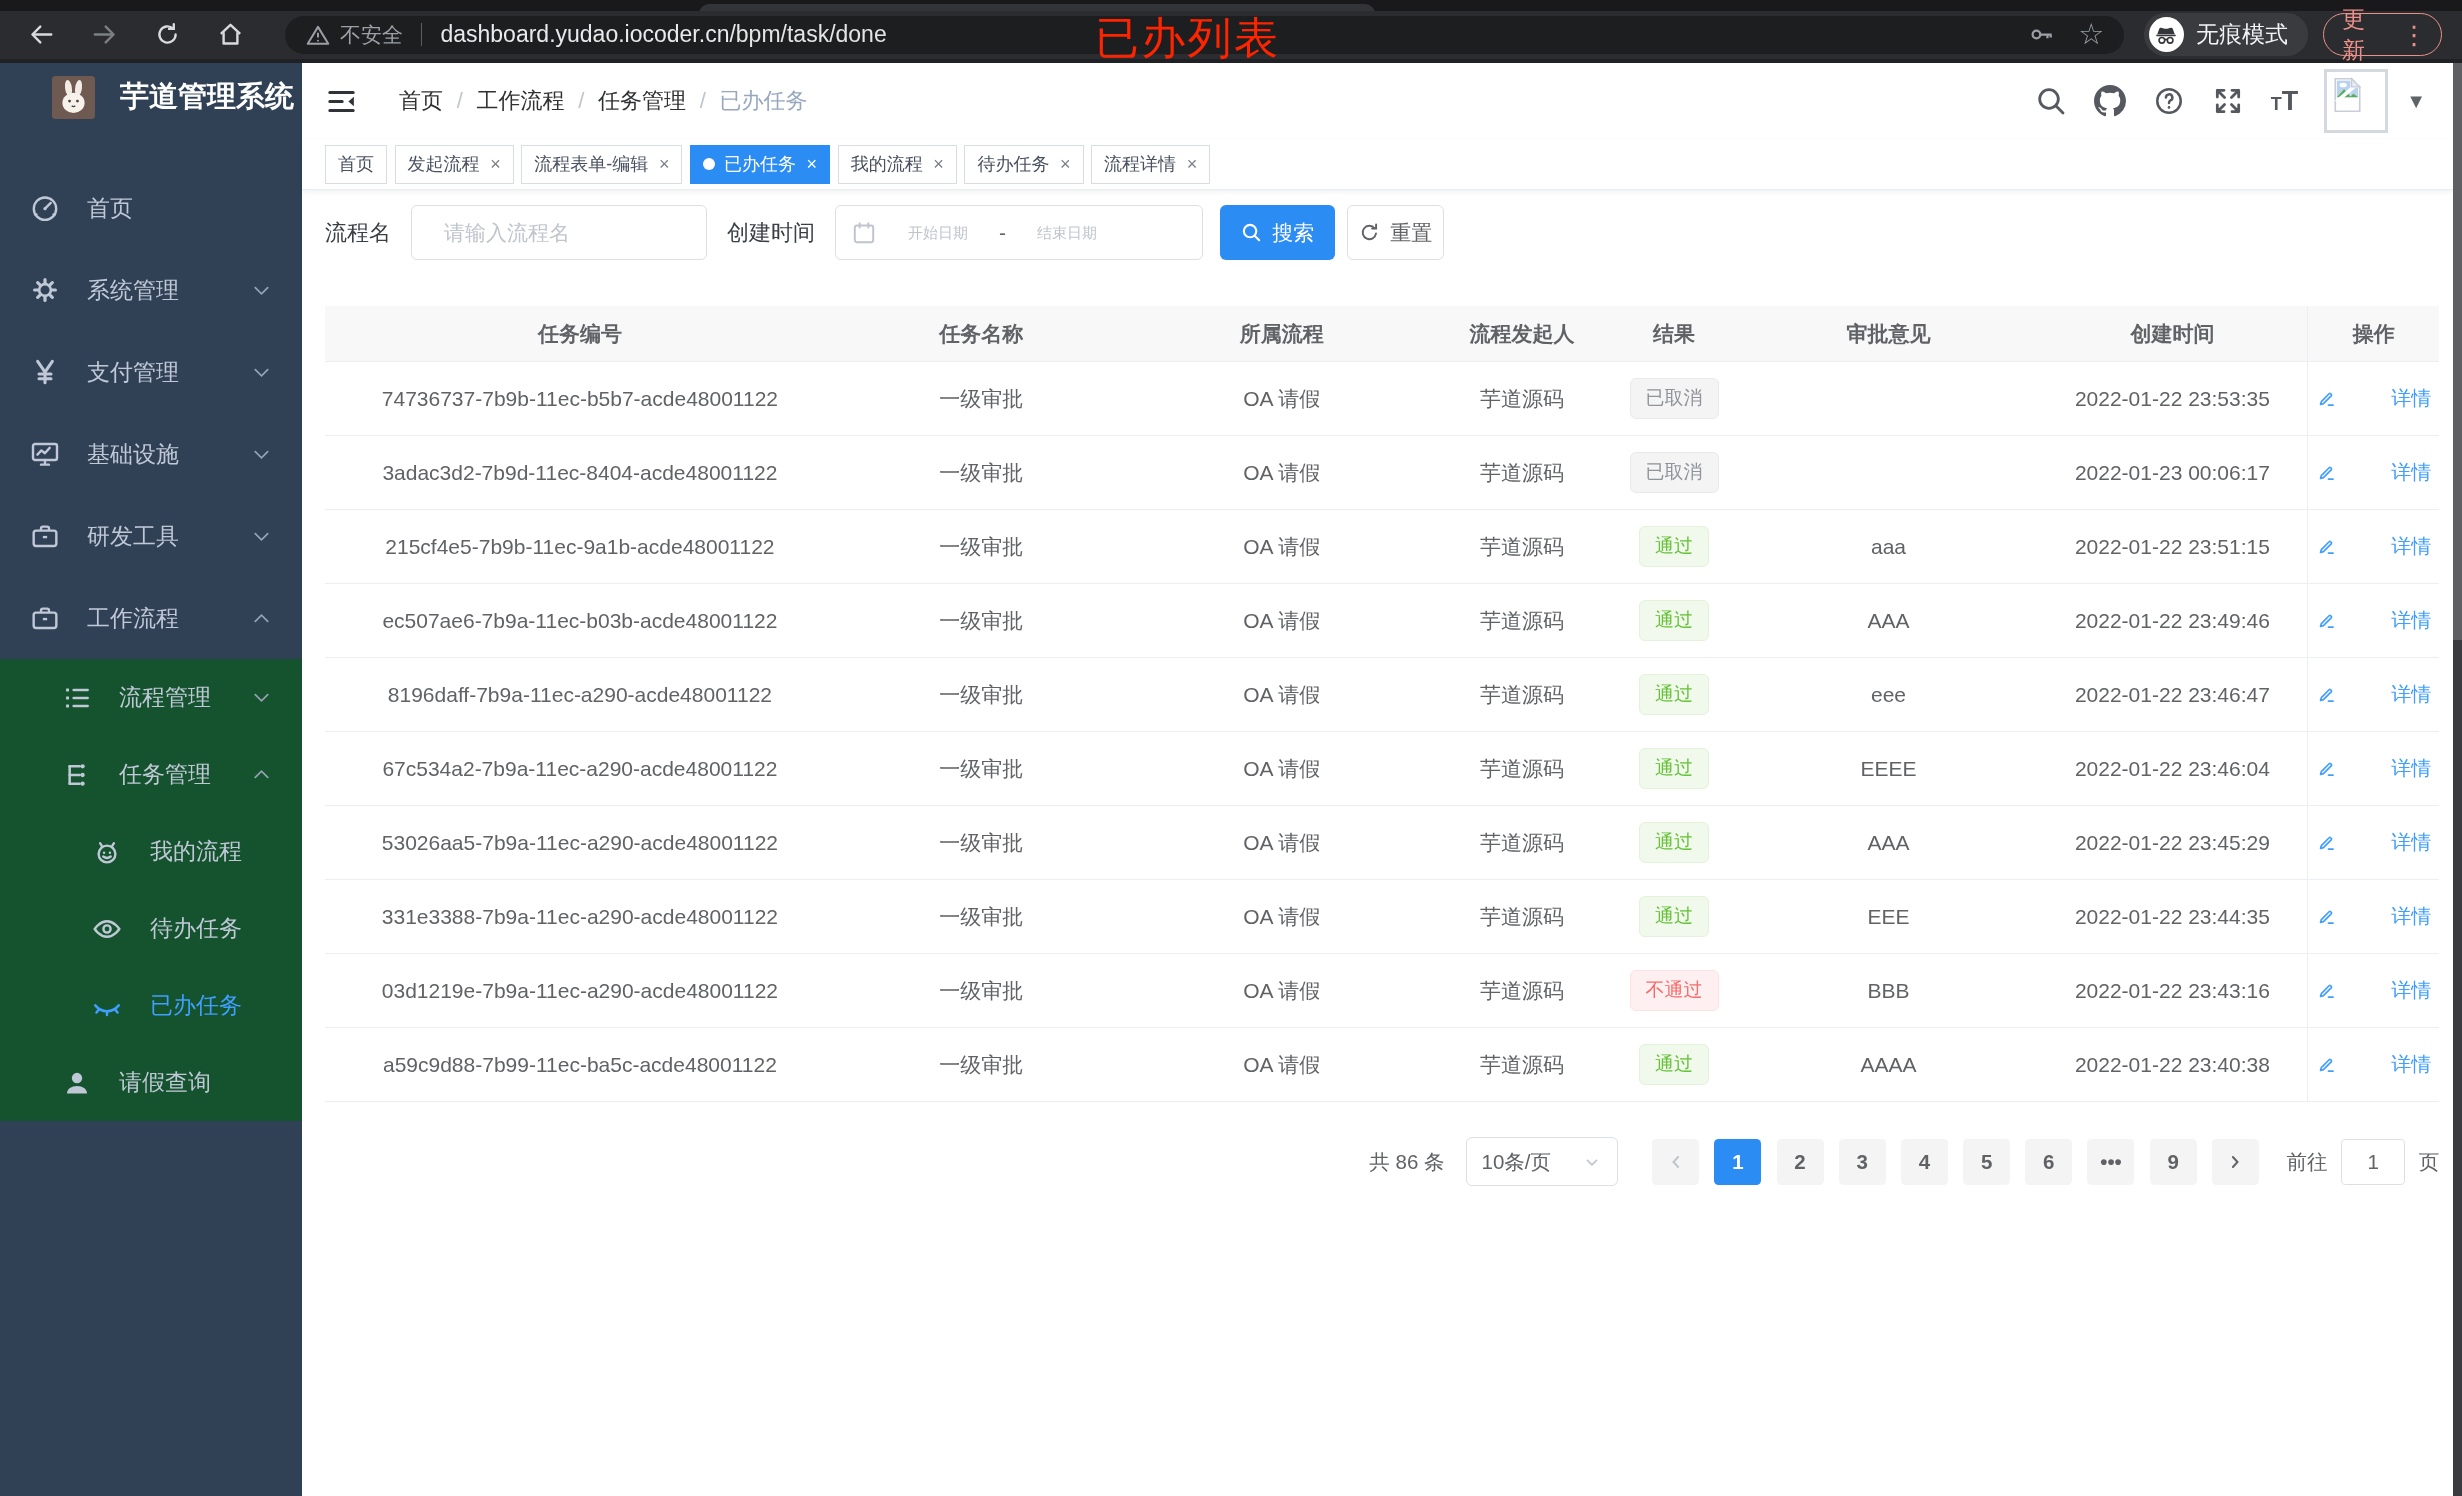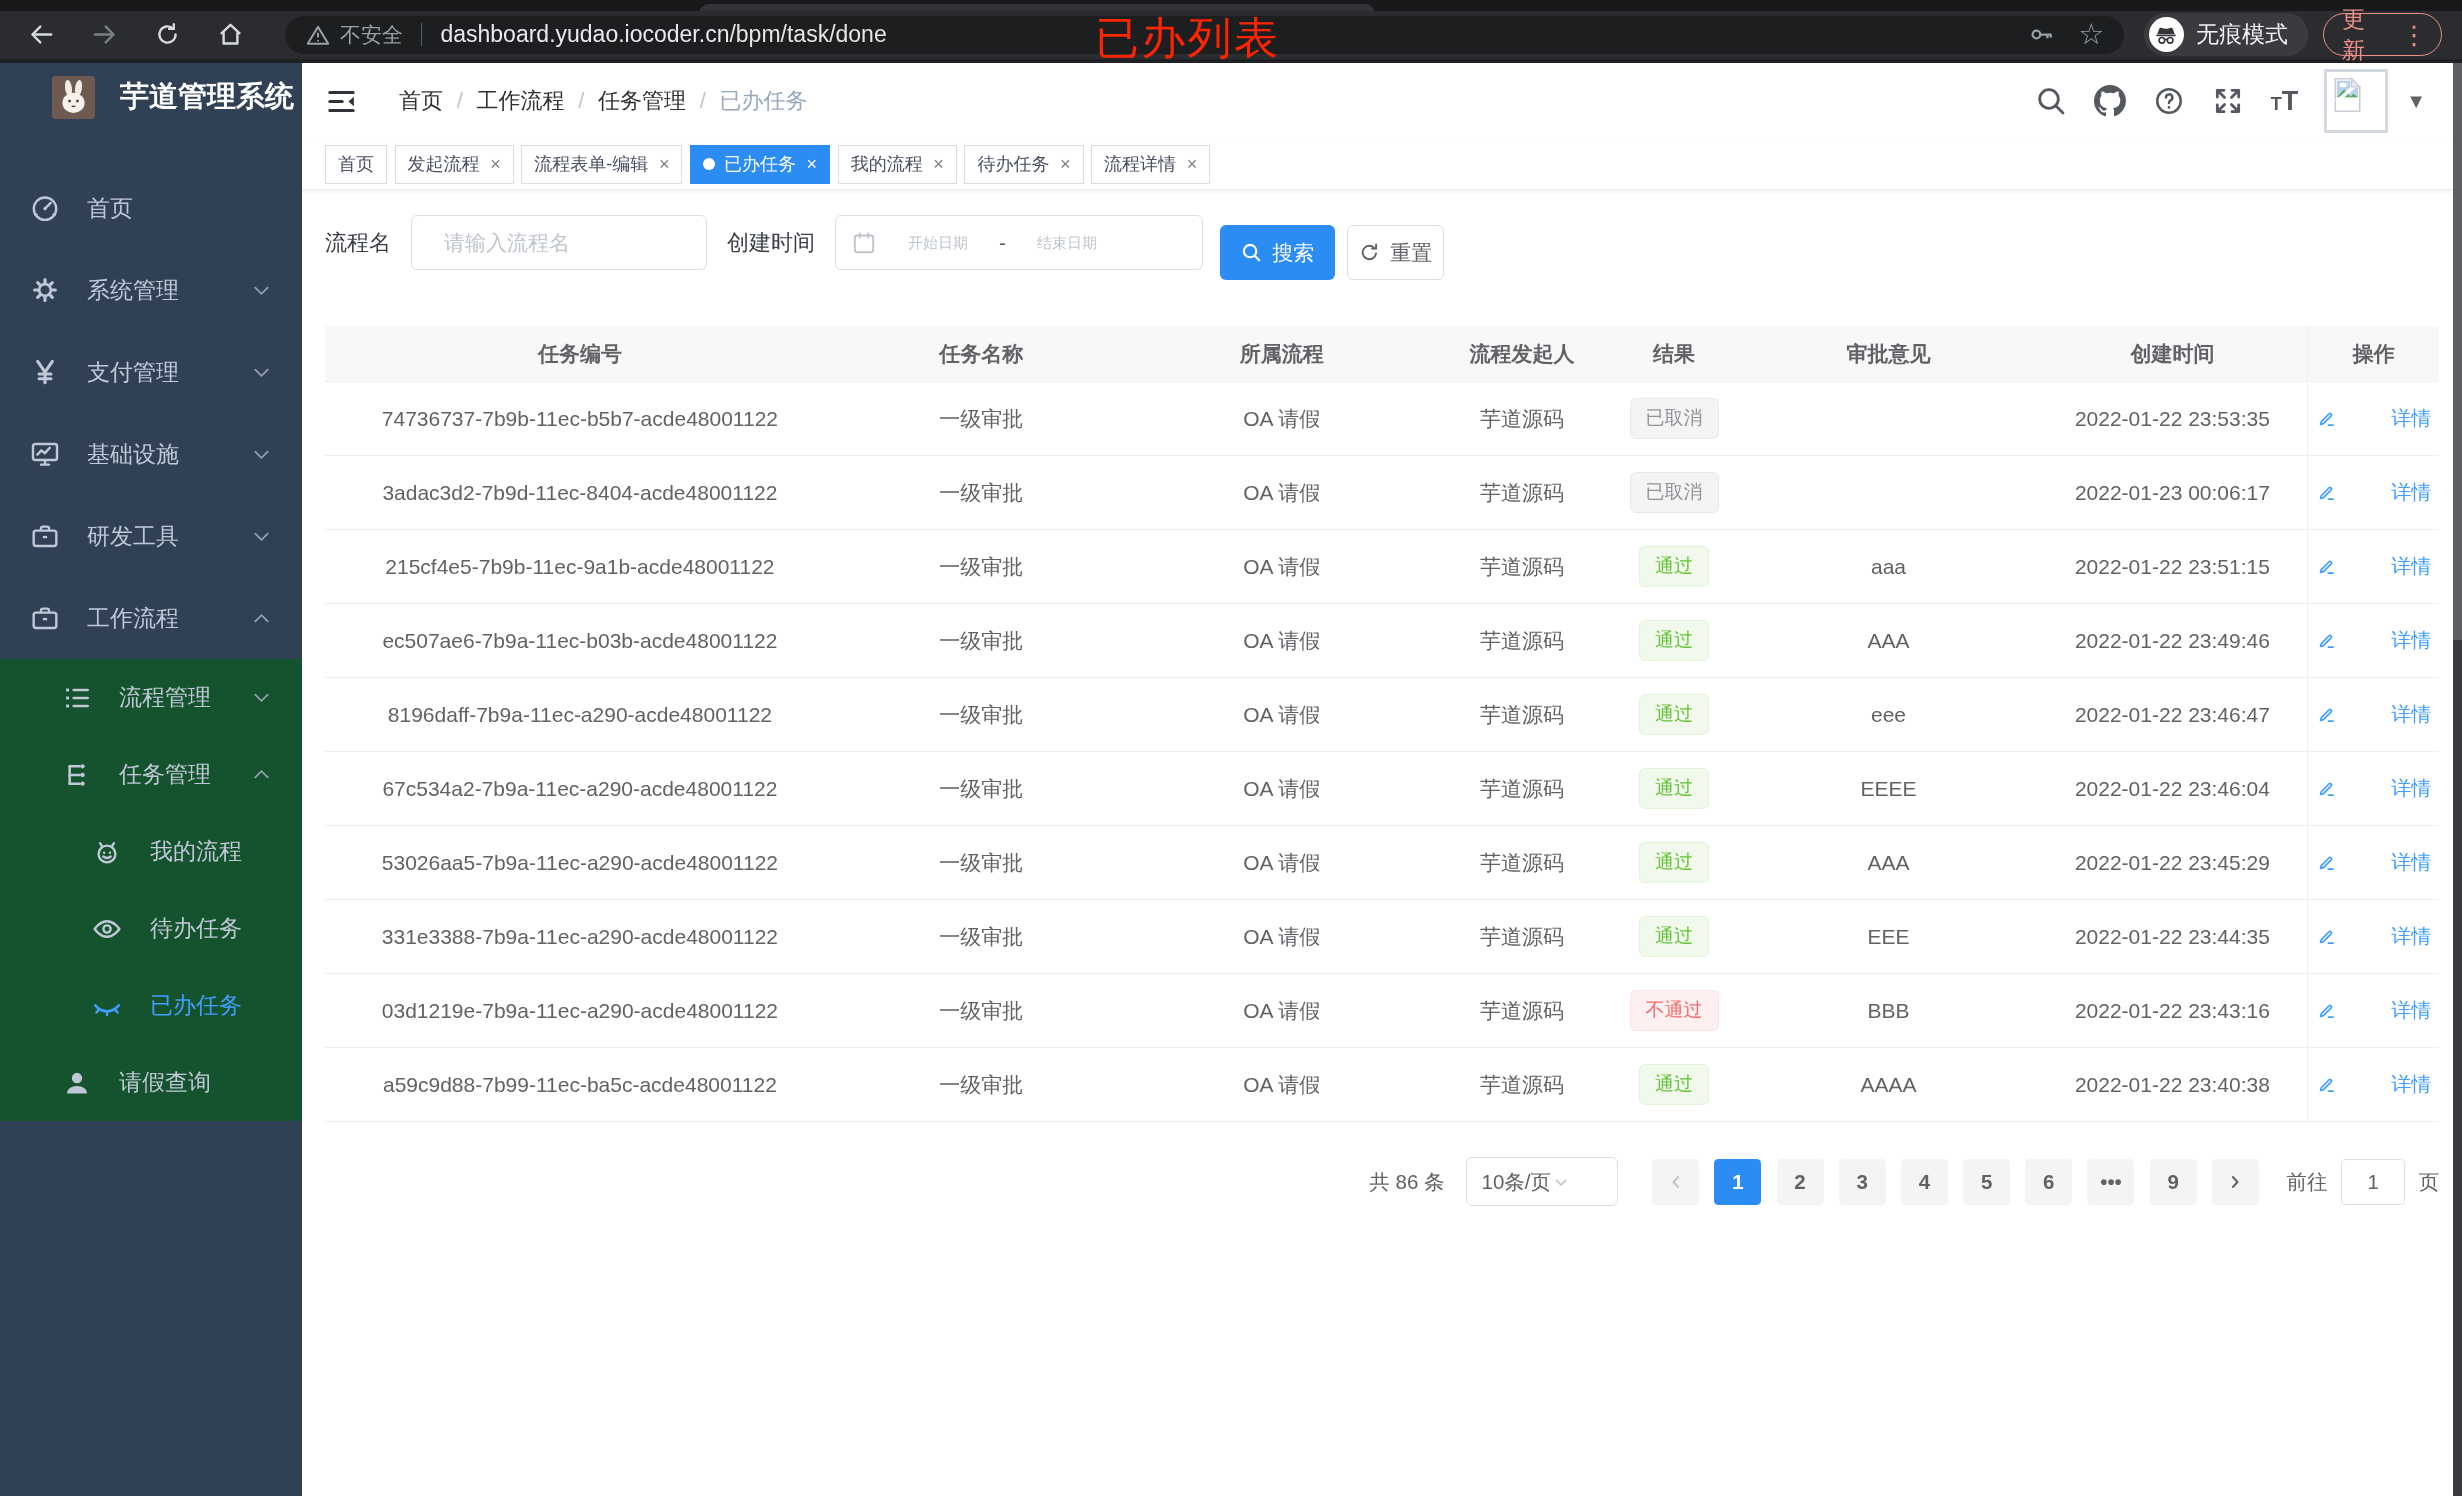--- a/index.html
+++ b/index.html
@@ -82,21 +82,21 @@
   .filter { display:flex; align-items:center; margin-bottom:46px; }
   .flabel { font-size:22px; color:#3a3f45; font-weight:500; margin-right:20px; white-space:nowrap; }
   .finput { width:296px; height:55px; border:1.5px solid #dcdfe6; border-radius:6px; font-size:21px; color:#606266; padding:0 32px; outline:none; }
   .finput::placeholder { color:#bfc4cd; }
   .tlabel { margin-left:20px; }
   .daterange { width:368px; height:55px; border:1.5px solid #dcdfe6; border-radius:6px; display:flex; align-items:center; padding:0 15px; }
   .daterange .ic { width:26px; height:26px; color:#bfc4cd; flex:0 0 auto; }
   .dinput { border:none; outline:none; width:122px; font-size:15px; color:#3b82f6; text-align:center; background:transparent; }
   .dinput::placeholder { color:#bfc4cd; }
   .dsep { color:#606266; font-size:21px; }
-  .btn { display:inline-flex; align-items:center; justify-content:center; height:55px; border-radius:6px; font-size:21px; cursor:pointer; border:1.5px solid transparent;margin-top:20px; }
+  .btn { display:inline-flex; align-items:center; justify-content:center; height:55px; border-radius:6px; font-size:21px; cursor:pointer; border:1.5px solid transparent; }
   .btn .ic { width:23px; height:23px; margin-right:9px; }
   .btn-search { background:#2b8cf4; color:#fff; width:115px; margin-left:16.7px; }
   .btn-reset { background:#fff; color:#606266; border-color:#dcdfe6; width:97px; margin-left:12px; }
 
   
   .thead { display:flex; align-items:center; height:56px; background:#f8f8f9; border-bottom:1.5px solid #ebeef5; }
   .th { font-size:21px; color:#515a6e; font-weight:700; text-align:center; }
   .tr { display:flex; align-items:center; height:74px; border-bottom:1.5px solid #ebeef5; background:#fff; }
   .td { font-size:21px; color:#606266; text-align:center; overflow:hidden; white-space:nowrap; }
   .c1{width:510px;} .c2{width:293px;} .c3{width:308px;} .c4{width:173px;}
@@ -105,21 +105,21 @@
   .badge { display:inline-block; height:41px; line-height:38px; padding:0 15px; border-radius:6px; font-size:19px; border:1.5px solid transparent; }
   .badge.success { color:#67c23a; background:#f0f9eb; border-color:#e1f3d8; }
   .badge.danger  { color:#f56c6c; background:#fef0f0; border-color:#fde2e2; }
   .badge.info    { color:#909399; background:#f4f4f5; border-color:#e9e9eb; }
   .detail-link { display:inline-flex; align-items:center; color:#409eff; font-size:20px; cursor:pointer;gap:48px; }
   .detail-link .ic { width:21px; height:21px; margin-right:6px; }
 
   
   .pagination { margin-top:35px; display:flex; align-items:center; justify-content:flex-end; font-size:20.5px; color:#606266; }
   .pg-total { margin-right:21px; }
-  .pg-select { width:152px; height:49px; border:1.5px solid #dcdfe6; border-radius:6px; display:flex; align-items:center; padding:0 15px; color:#606266; cursor:pointer; margin-right:27px; }
+  .pg-select { width:152px; height:49px; border:1.5px solid #dcdfe6; border-radius:6px; display:flex; align-items:center; justify-content:space-between; padding:0 15px; color:#606266; cursor:pointer; margin-right:27px; }
   .pg-select .ic { width:20px; height:20px; color:#c0c4cc; }
   .pg-btn { min-width:47px; height:46px; margin:0 7.6px; background:#f4f4f5; color:#606266; border-radius:4.6px; display:inline-flex; align-items:center; justify-content:center; font-size:20.5px; font-weight:600; cursor:pointer; }
   .pg-btn .ic { width:20px; height:20px; }
   .pg-btn.active { background:#2b8cf4; color:#fff; }
   .pg-btn.disabled { color:#c0c4cc; }
   .pg-goto { margin-left:20px; display:flex; align-items:center; }
   .pg-input { width:64px; height:46px; border:1.5px solid #dcdfe6; border-radius:4.6px; text-align:center; font-size:20.5px; color:#606266; margin:0 13.7px; outline:none; }
 
   .ic { display:inline-flex; }
   .ic svg { width:100%; height:100%; }

